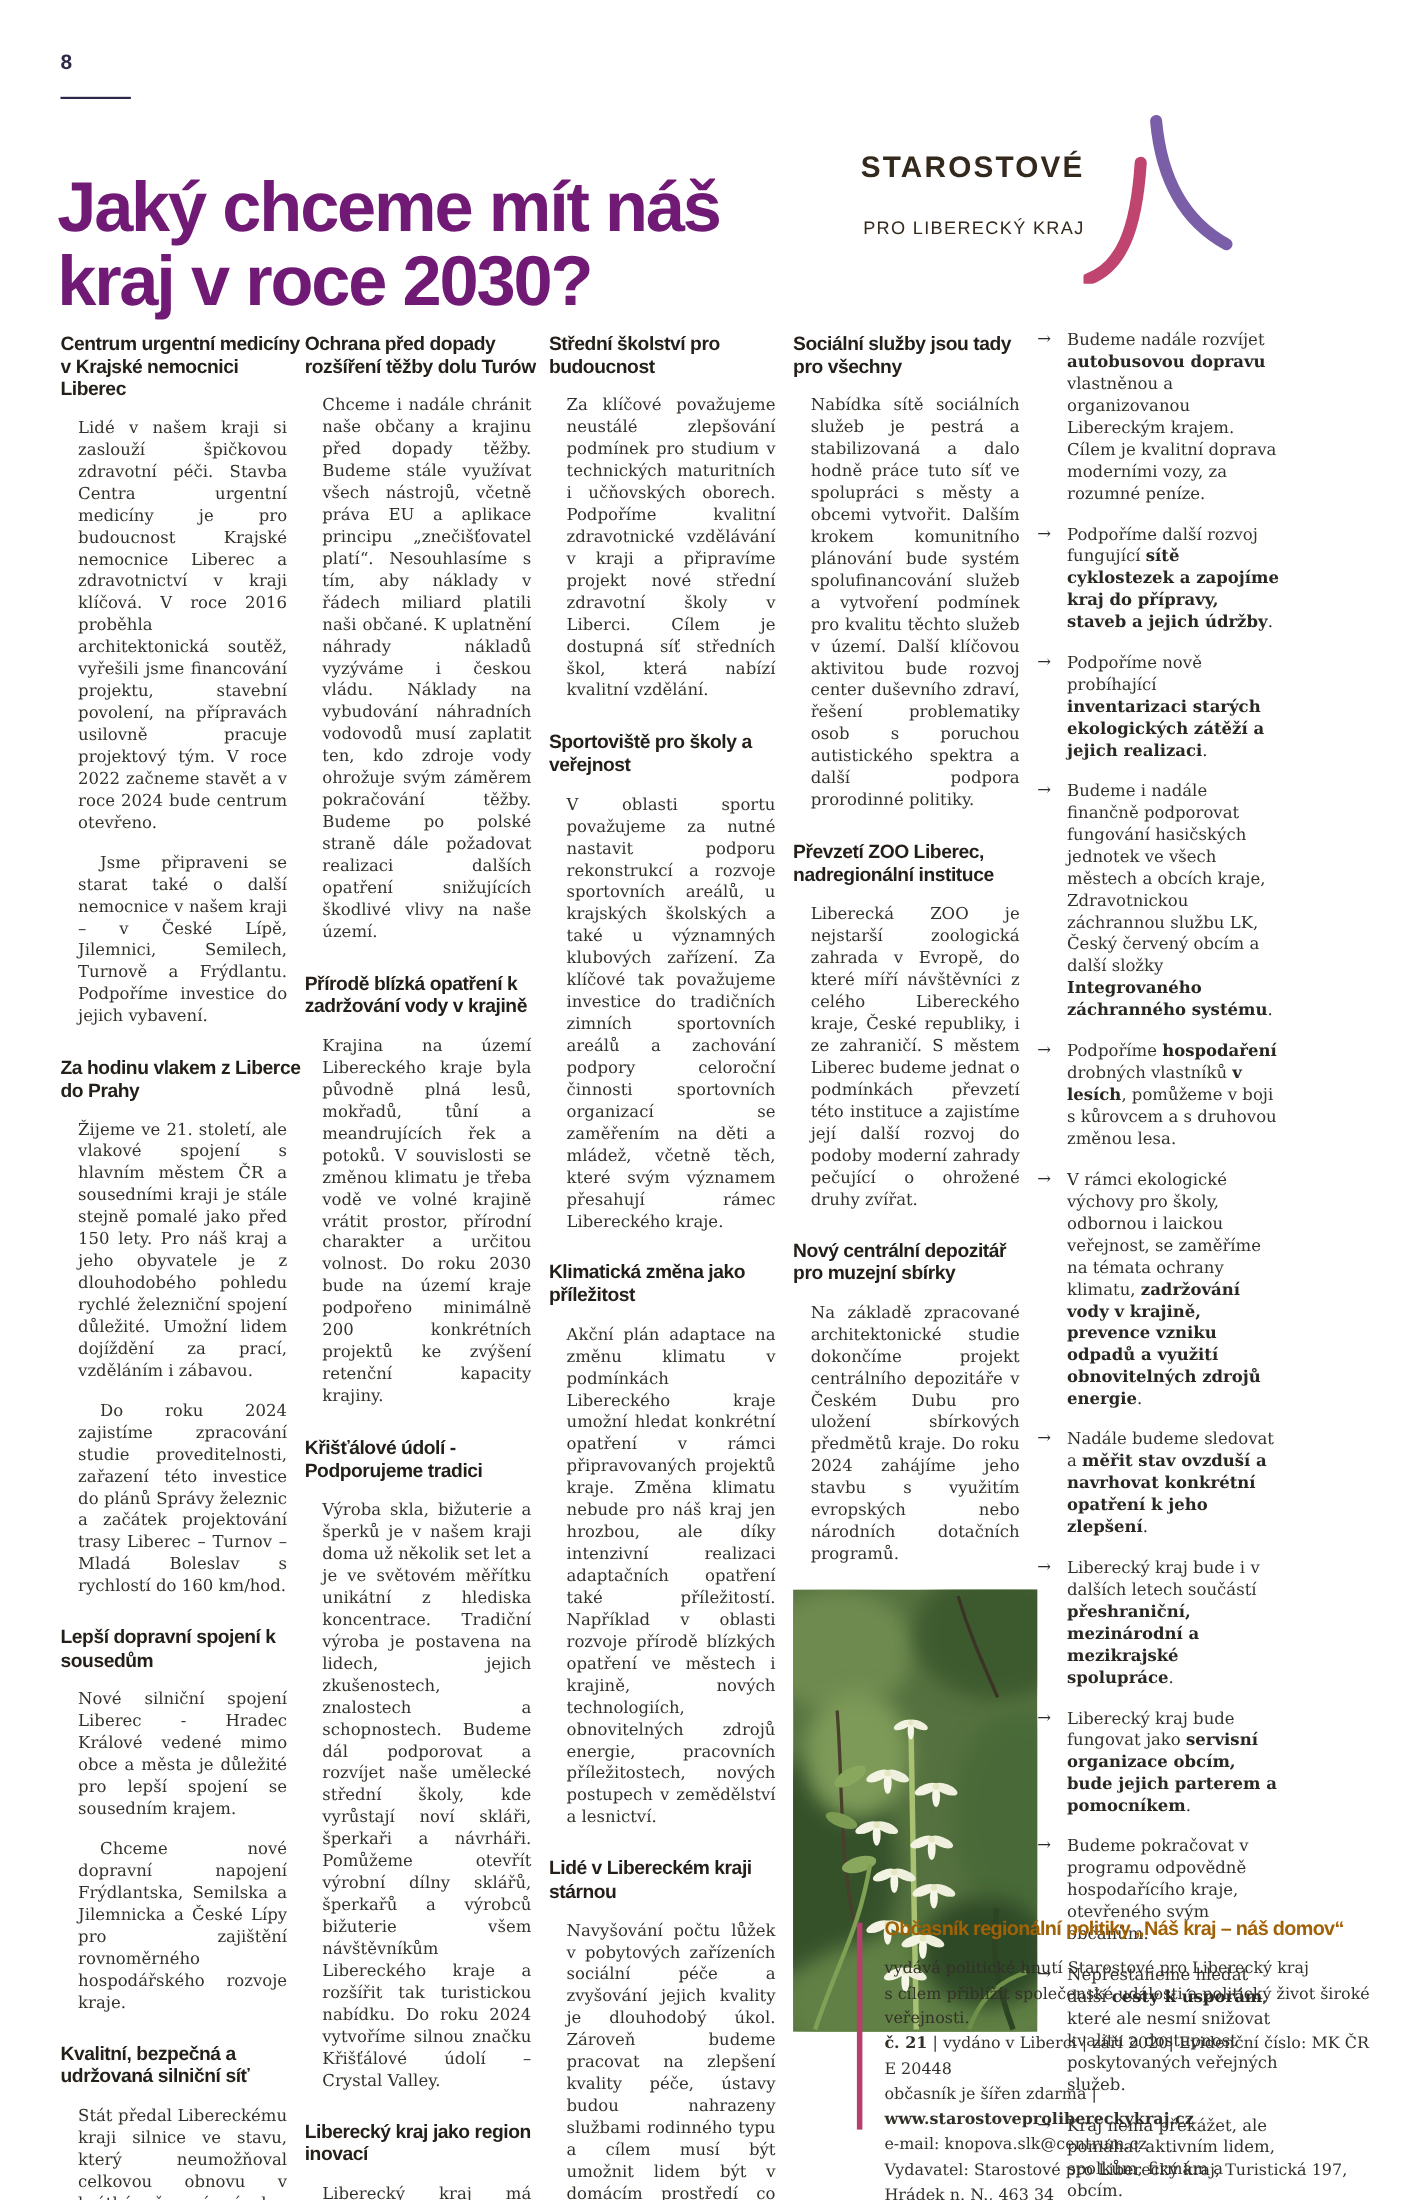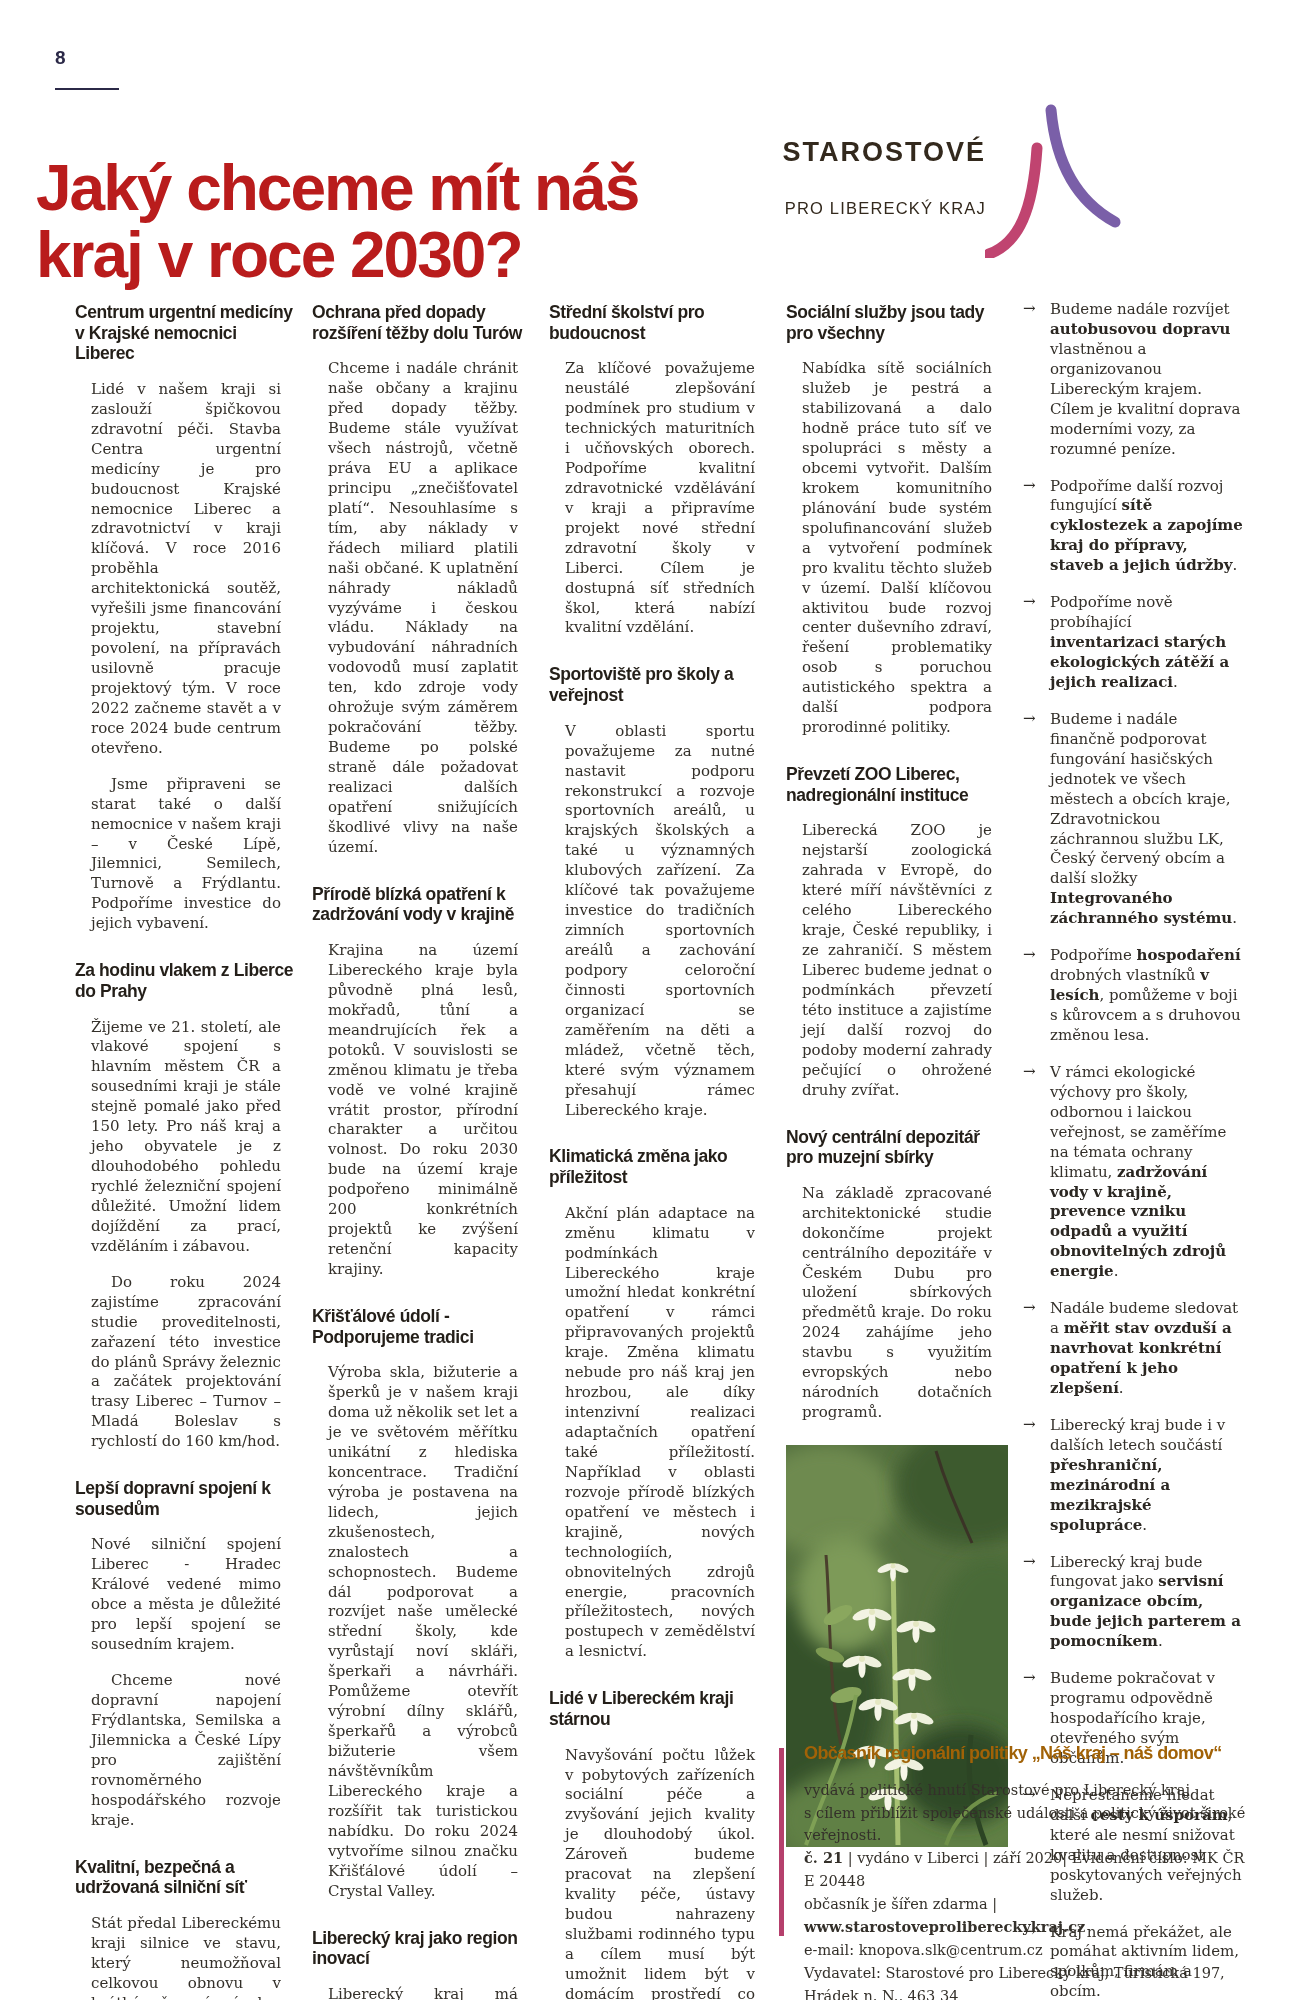--- a/index.html
+++ b/index.html
@@ -10,35 +10,35 @@
   }
   
   .page-number{
     position:absolute;left:55px;top:48px;
     font:700 19px/1 "Liberation Sans",sans-serif;color:#2b2947;
   }
   .page-rule{
     position:absolute;left:55px;top:88px;width:64px;height:2px;background:#2b2947;
   }
   .headline{
-    position:absolute;left:36px;top:112px;width:740px;
+    position:absolute;left:52px;top:112px;width:740px;
     font:800 64px/1.05 "Liberation Sans",sans-serif;
-    letter-spacing:-2px;color:#b91c1c;
+    letter-spacing:-2px;color:#701a75;
   }
   .logo{
     position:absolute;left:758px;top:138px;width:228px;text-align:right;
     color:#33291d;font-family:"Liberation Sans",sans-serif;
   }
   .logo-line1{font-weight:700;font-size:27px;letter-spacing:2px;line-height:1.1;}
   .logo-line2{font-weight:400;font-size:16.5px;letter-spacing:1.2px;line-height:1.3;margin-top:30px;}
   .logo-mark{position:absolute;left:985px;top:102px;}
   
   #columns{
     position:absolute;left:55px;top:300px;width:1190px;height:1700px;
-    display:flex;justify-content:flex-end;overflow:hidden;gap:15px;
+    display:flex;justify-content:flex-start;overflow:hidden;
   }
   .col{width:222px;flex:0 0 222px;}
   .col h3{
     font:700 17.5px/1.18 "Liberation Sans",sans-serif;
     letter-spacing:-0.4px;color:#241f19;margin:26px 0 13px 0;
   }
   .col h3:first-child{margin-top:2px;}
   .col p{
     font-size:15px;line-height:1.33;color:#34302a;
     text-align:justify;margin:16px;

